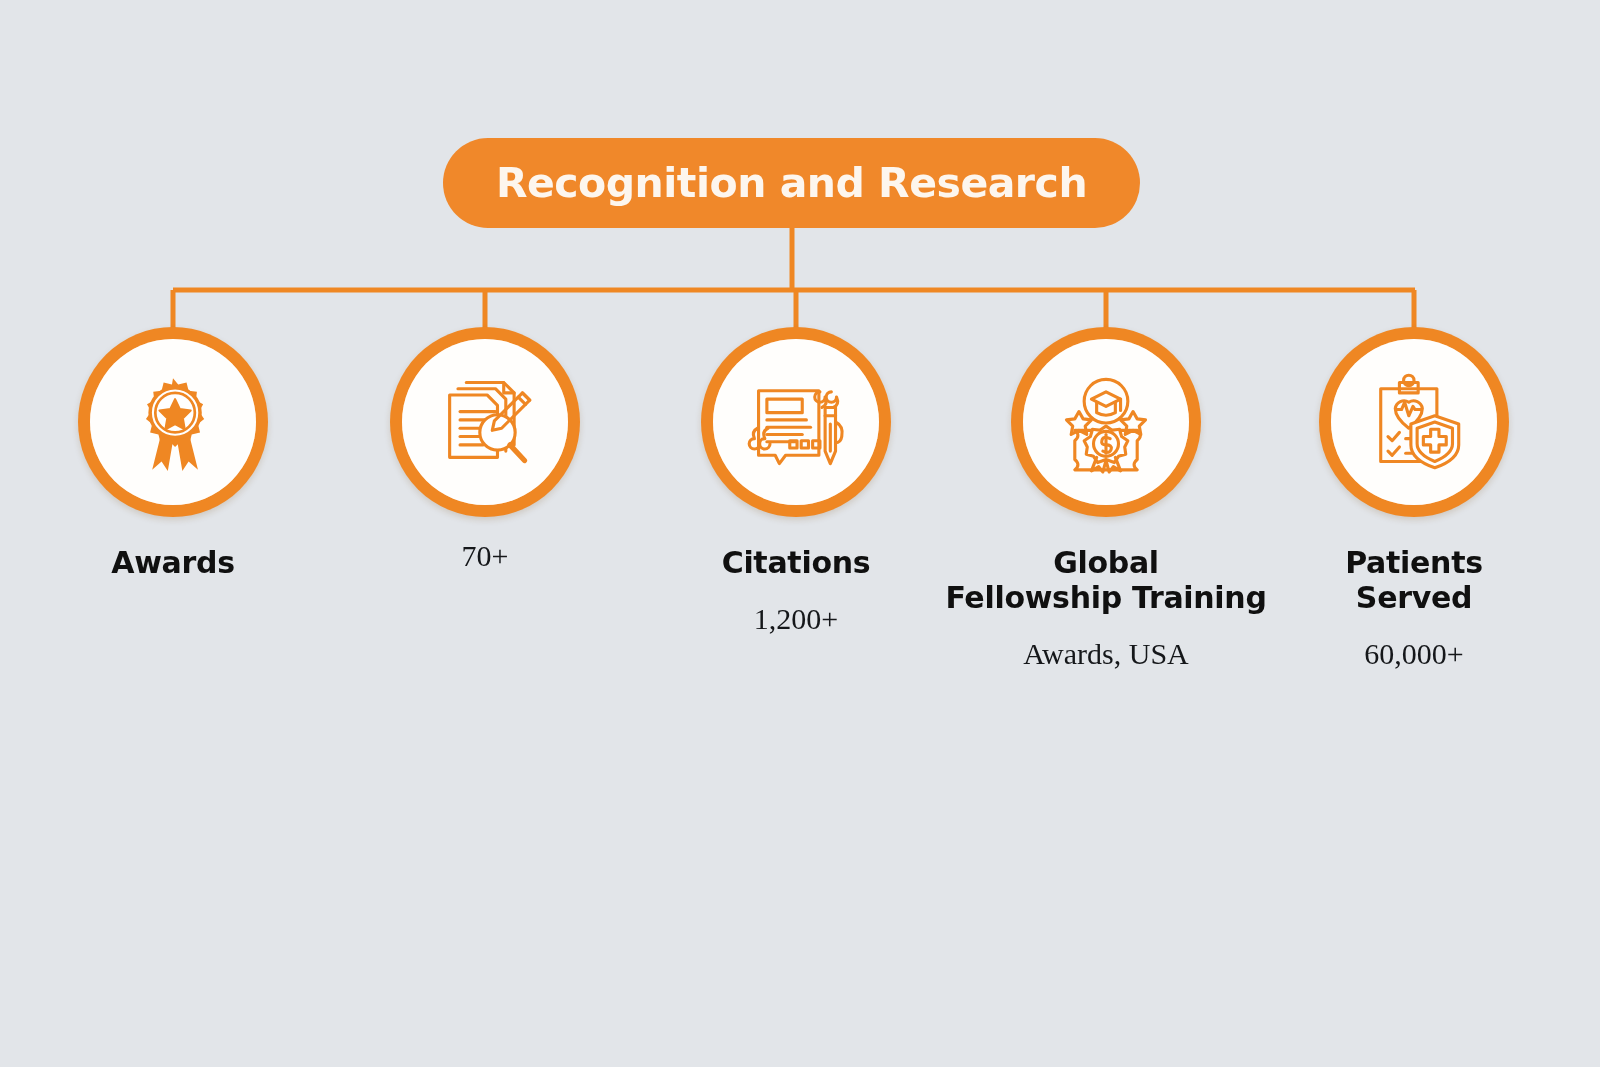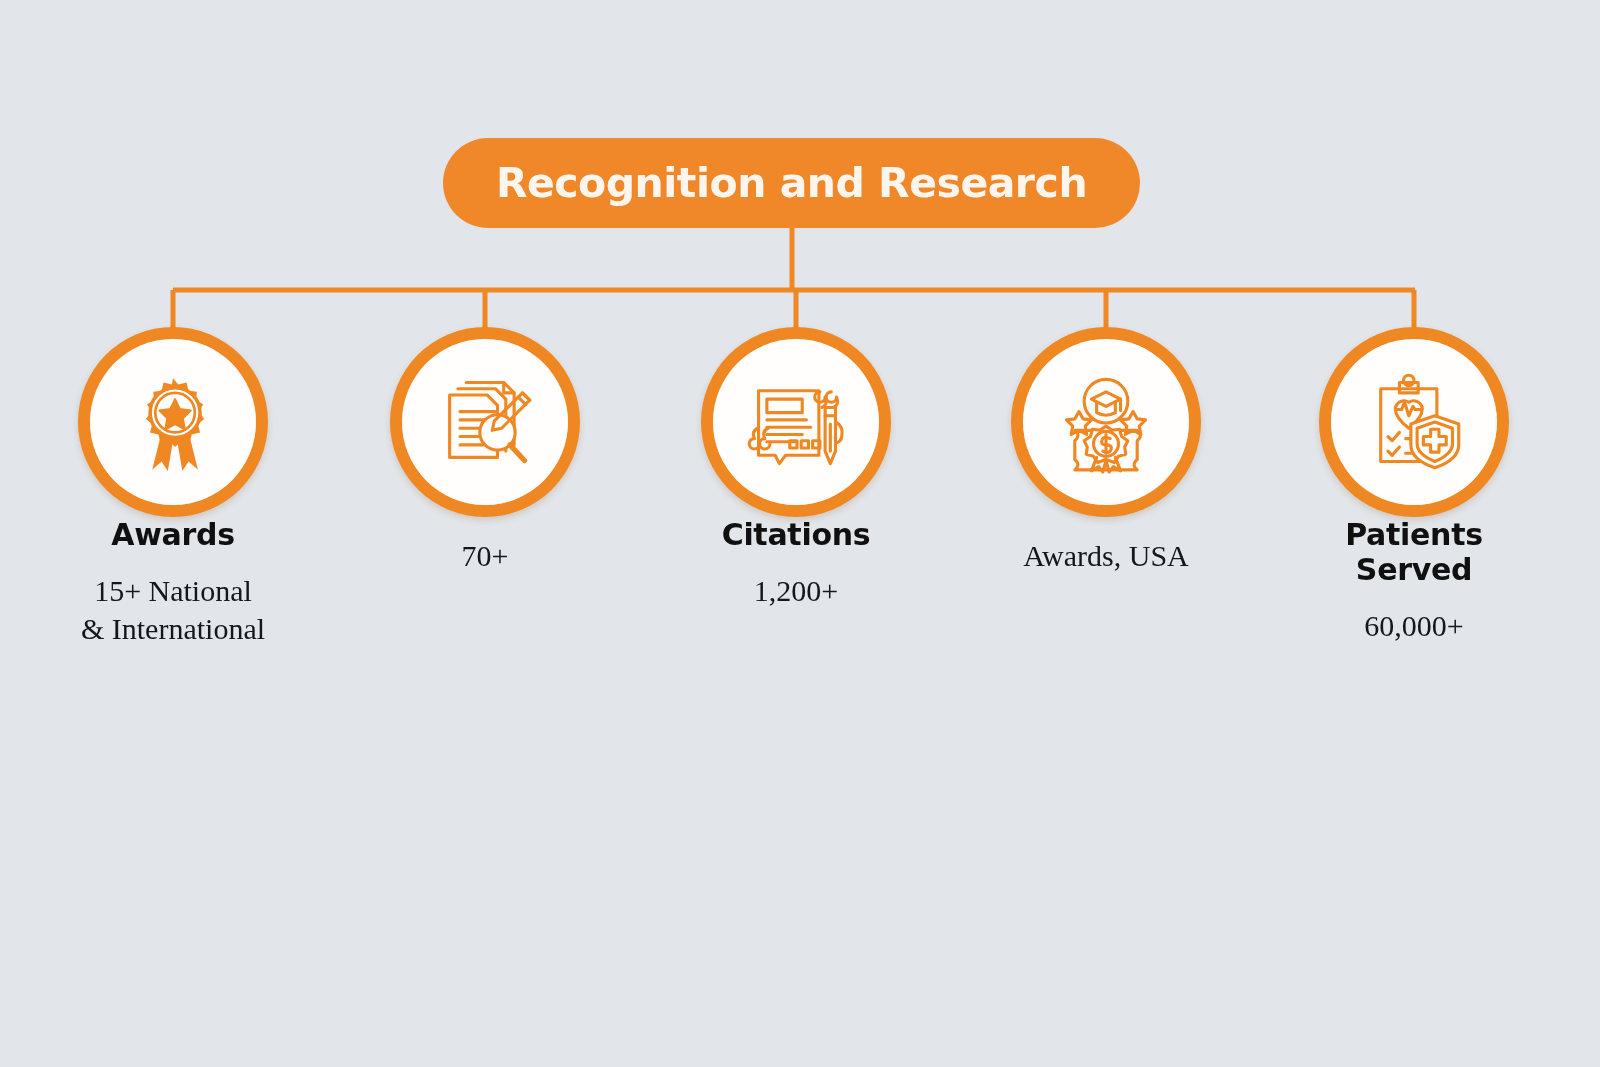--- a/index.html
+++ b/index.html
@@ -85,20 +85,21 @@
     align-items: center;
     justify-content: center;
     box-shadow: inset 0 0 0 1px rgba(255,255,255,0.4);
   }
   .node-icon {
     width: 104px;
     height: 104px;
     display: block;
   }
   .node-label {
+    margin-top: 28px;
     font-family: "DejaVu Sans", sans-serif;
     font-size: 30px;
     font-weight: bold;
     color: #101010;
     line-height: 1.17;
     text-align: center;
     letter-spacing: -0.3px;
     white-space: pre-line;
   }
   .node-value {
@@ -146,22 +147,20 @@
             <path fill="#ef8723" stroke="#ef8723" stroke-width="2" d="M52 28 L56.5 37.5 L67 39 L59.5 46.5 L61.3 57 L52 52 L42.7 57 L44.5 46.5 L37 39 L47.5 37.5 Z"></path>
           </g>
           <g fill="#ef8723" stroke="none">
             <path d="M38 64 L30 96 L39 88 L45 97 L50 68 Z"></path>
             <path d="M66 64 L74 96 L65 88 L59 97 L54 68 Z"></path>
           </g>
         </svg>
       </div>
     </div>
     <div class="node-label">Awards</div>
-    <div class="node-value">15+ National
-&amp; International</div>
   </div>
 
   <div class="node" style="left:485px">
     <div class="circle-outer">
       <div class="circle-inner">
         <svg class="node-icon" viewBox="0 0 100 100">
           <g fill="none" stroke="#ef8723" stroke-width="3" stroke-linejoin="round" stroke-linecap="round">
             <path d="M16 24 H52 L62 34 V84 H16 Z"></path>
             <path d="M24 18 H60 L70 28 V78"></path>
             <path d="M32 12 H68 L78 22 V72"></path>
@@ -235,20 +234,22 @@
             <circle cx="50" cy="71" r="12"></circle>
             <path d="M54 66 q-7 -3 -8 2 q-1 4 4 4 q6 0 5 4 q-1 5 -8 2"></path>
             <path d="M50 62 v18"></path>
 
             <path d="M41 84 L36 97 L43 93 L47 98 L50 87"></path>
             <path d="M59 84 L64 97 L57 93 L53 98 L50 87"></path>
           </g>
         </svg>
       </div>
     </div>
+    <div class="node-label">Global
+Fellowship Training</div>
     <div class="node-value">Awards, USA</div>
   </div>
 
   <div class="node" style="left:1414px">
     <div class="circle-outer">
       <div class="circle-inner">
         <svg class="node-icon" viewBox="0 0 100 100">
           <g fill="none" stroke="#ef8723" stroke-width="3" stroke-linejoin="round" stroke-linecap="round">
 
             <path d="M18 18 H72 V88 H18 Z"></path>

